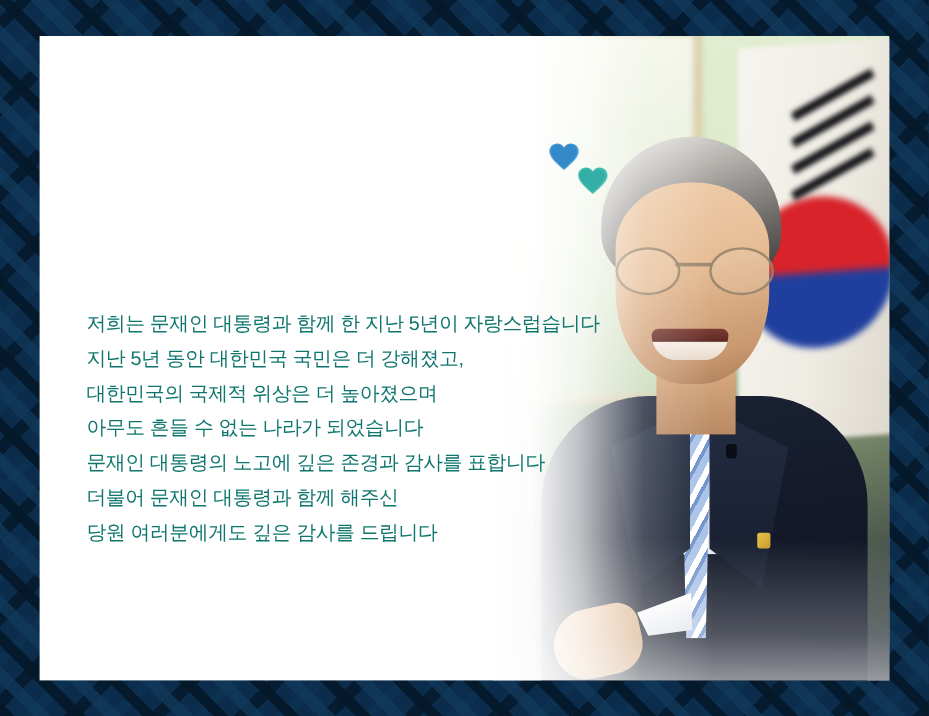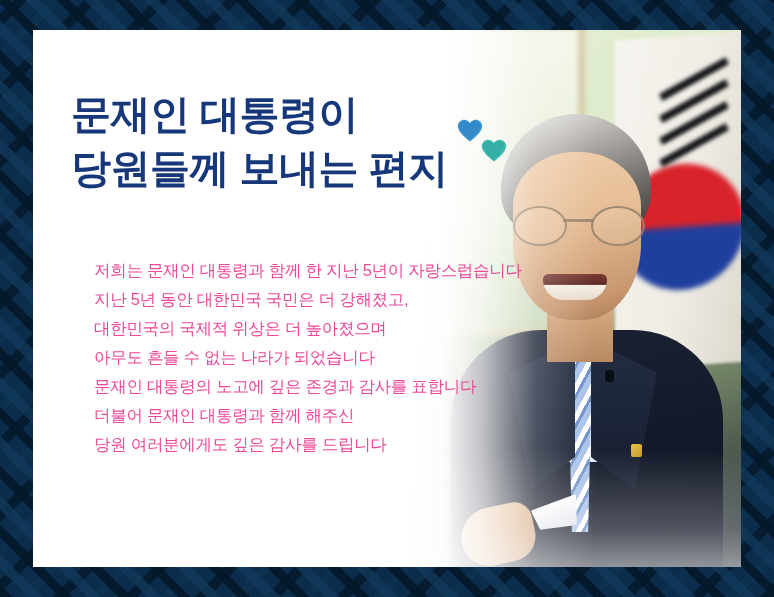--- a/index.html
+++ b/index.html
@@ -259,26 +259,25 @@
     position: absolute;
     width: 26px; height: 26px;
   }
   .heart.one { left: 2px;  top: 0px;  }
   .heart.two { left: 26px; top: 20px; }
 
   .body-copy {
     position: absolute;
     left: 39px;
     top: 226px;
-    color: #ec4899;
+    color: #0f766e;
     font-size: 16.5px;
     line-height: 29px;
     letter-spacing: -0.3px;
     white-space: pre-line;
-    margin-left: 22px;
   }
 
   .cta {
     position: absolute;
     left: 42px;
     top: 466px;
     color: #1a1a1a;
     font-size: 19px;
     letter-spacing: -0.4px;
     text-decoration: none;
@@ -322,22 +321,20 @@
           <div class="mic"></div>
           <div class="pin"></div>
           <div class="cuff"></div>
           <div class="hands"></div>
         </div>
       </div>
       <div class="photo-blur"></div>
       <div class="photo-fade"></div>
     </div>
 
-    <div class="headline">문재인 대통령이
-당원들께 보내는 편지</div>
 
     <div class="hearts">
       <svg class="heart one" viewBox="0 0 32 32">
         <path d="M16 29 C6 21 1 15 1 10 C1 5 5 2 9 2 C12 2 14.5 3.6 16 6 C17.5 3.6 20 2 23 2 C27 2 31 5 31 10 C31 15 26 21 16 29 Z" fill="#2f8fd0" opacity="0.92"></path>
         <path d="M16 29 C6 21 1 15 1 10 C1 5 5 2 9 2 C12 2 14.5 3.6 16 6 C17.5 3.6 20 2 23 2 C27 2 31 5 31 10 C31 15 26 21 16 29 Z" fill="#1f6fb5" opacity="0.35" transform="translate(1.5,1.5) scale(0.88)"></path>
       </svg>
       <svg class="heart two" viewBox="0 0 32 32">
         <path d="M16 29 C6 21 1 15 1 10 C1 5 5 2 9 2 C12 2 14.5 3.6 16 6 C17.5 3.6 20 2 23 2 C27 2 31 5 31 10 C31 15 26 21 16 29 Z" fill="#2fb6a8" opacity="0.92"></path>
         <path d="M16 29 C6 21 1 15 1 10 C1 5 5 2 9 2 C12 2 14.5 3.6 16 6 C17.5 3.6 20 2 23 2 C27 2 31 5 31 10 C31 15 26 21 16 29 Z" fill="#1d8f93" opacity="0.32" transform="translate(1.5,2) scale(0.86)"></path>
       </svg>

